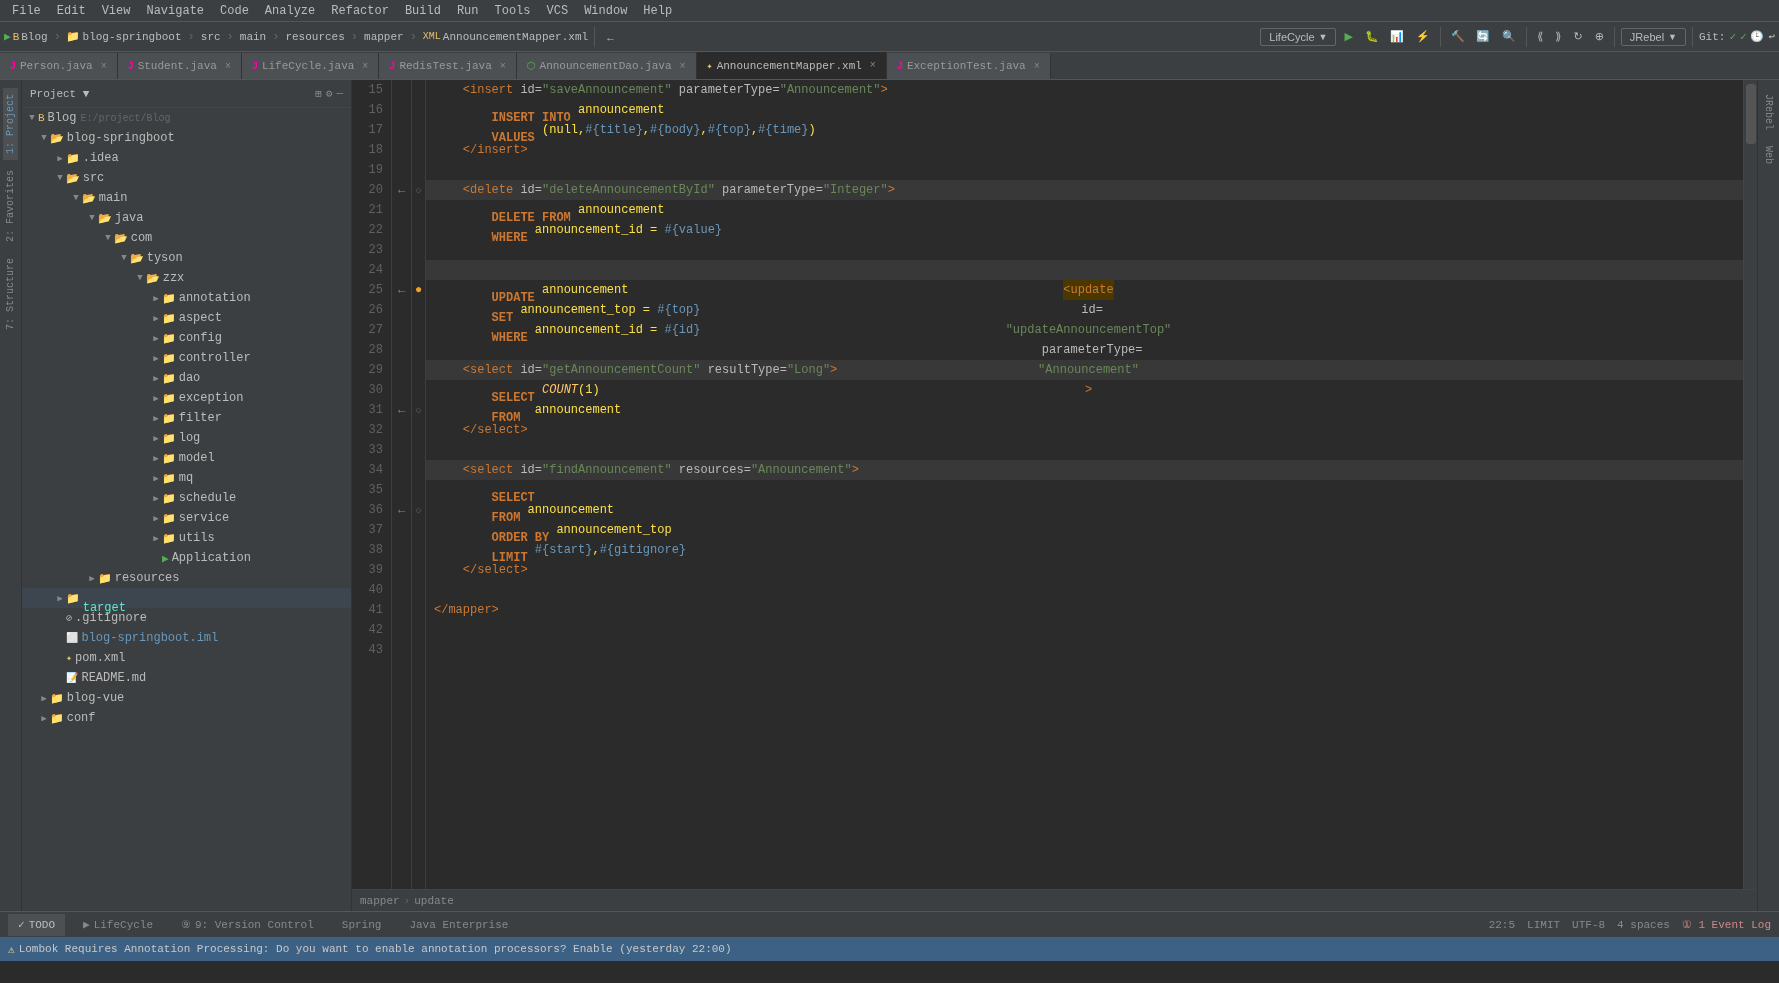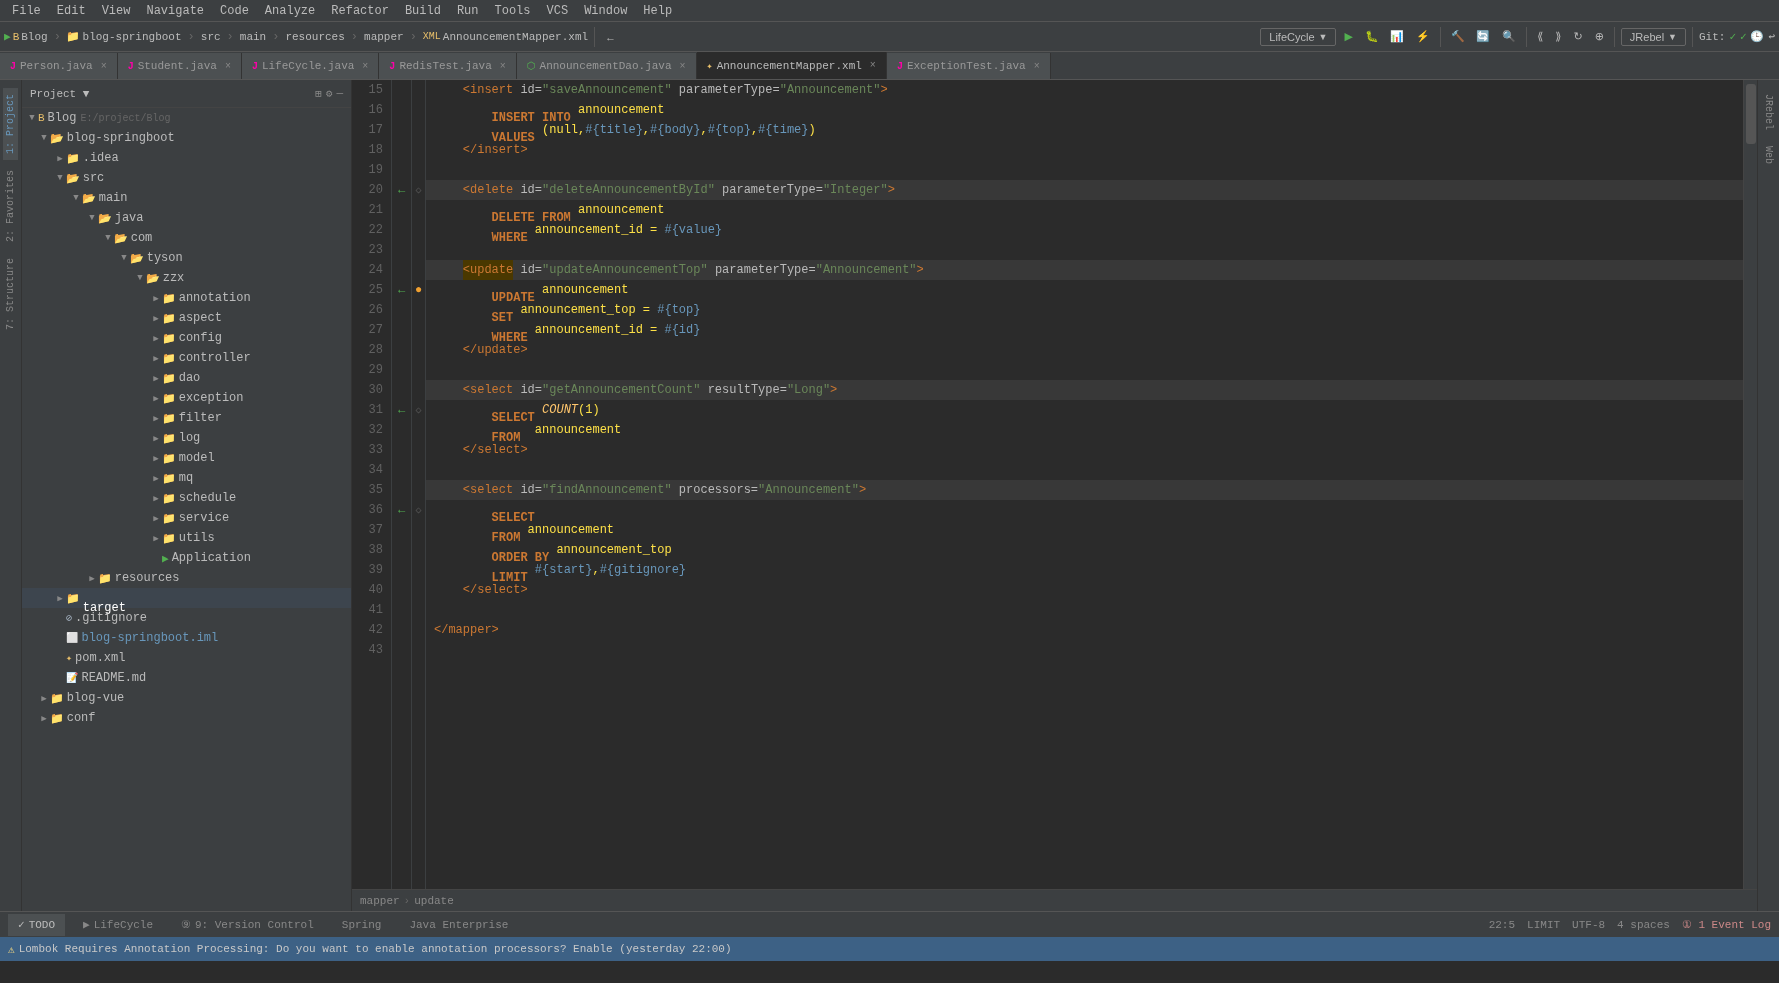--- a/index.html
+++ b/index.html
@@ -397,21 +397,21 @@
         <span class="tree-indent" style="width:64px;"></span>
         <span class="tree-arrow">▶</span>
         <span class="tree-icon-folder">📁</span>
         <span class="tree-label">resources</span>
       </div>
 
       <div class="tree-item" style="background:#4b6eaf20;">
         <span class="tree-indent" style="width:32px;"></span>
         <span class="tree-arrow">▶</span>
         <span style="color:#cc8; font-size:11px; margin-right:3px;">📁</span>
-        <span class="tree-label" style="color:#ffffff;margin-top:20px;">target</span>
+        <span class="tree-label" style="color:#5eead4;margin-top:20px;">target</span>
       </div>
 
       <div class="tree-item">
         <span class="tree-indent" style="width:32px;"></span>
         <span class="tree-arrow" style="width:12px;"></span>
         <span class="tree-icon-gitignore">⊘</span>
         <span class="tree-label">.gitignore</span>
       </div>
 
       <div class="tree-item">
@@ -595,39 +595,36 @@
           <span class="kw-txt">        </span><span class="kw-sql">DELETE FROM</span><span class="kw-txt"> announcement</span>
         </div>
 
         <div class="code-line">
           <span class="kw-txt">        </span><span class="kw-sql">WHERE</span><span class="kw-txt"> announcement_id = </span><span class="kw-var">#{value}</span>
         </div>
 
 
         <div class="code-line"></div>
 
-        <div class="code-line highlighted" style="background:#383838;">
+        <div class="code-line highlighted" style="background:#383838;flex-direction:column;">
           <span class="kw-txt">    </span><span class="kw-tag" style="background:#4a3800;">&lt;update</span><span class="kw-attr"> id=</span><span class="kw-val">"updateAnnouncementTop"</span><span class="kw-attr"> parameterType=</span><span class="kw-val">"Announcement"</span><span class="kw-tag">&gt;</span>
         </div>
 
         <div class="code-line">
           <span class="kw-txt">        </span><span class="kw-sql">UPDATE</span><span class="kw-txt"> announcement</span>
         </div>
 
         <div class="code-line">
           <span class="kw-txt">        </span><span class="kw-sql">SET</span><span class="kw-txt"> announcement_top = </span><span class="kw-var">#{top}</span>
         </div>
 
         <div class="code-line">
           <span class="kw-txt">        </span><span class="kw-sql">WHERE</span><span class="kw-txt"> announcement_id = </span><span class="kw-var">#{id}</span>
         </div>
 
-        <div class="code-line">
-          <span class="kw-txt">    </span><span class="kw-tag">&lt;/update&gt;</span>
-        </div>
 
         <div class="code-line"></div>
 
         <div class="code-line highlighted">
           <span class="kw-txt">    </span><span class="kw-tag">&lt;select </span><span class="kw-attr">id=</span><span class="kw-val">"getAnnouncementCount"</span><span class="kw-attr"> resultType=</span><span class="kw-val">"Long"</span><span class="kw-tag">&gt;</span>
         </div>
 
         <div class="code-line">
           <span class="kw-txt">        </span><span class="kw-sql">SELECT</span><span class="kw-txt"> </span><span class="kw-fn">COUNT</span><span class="kw-txt">(1)</span>
         </div>
@@ -636,21 +633,21 @@
           <span class="kw-txt">        </span><span class="kw-sql">FROM</span><span class="kw-txt">  announcement</span>
         </div>
 
         <div class="code-line">
           <span class="kw-txt">    </span><span class="kw-tag">&lt;/select&gt;</span>
         </div>
 
         <div class="code-line"></div>
 
         <div class="code-line highlighted">
-          <span class="kw-txt">    </span><span class="kw-tag">&lt;select </span><span class="kw-attr">id=</span><span class="kw-val">"findAnnouncement"</span><span class="kw-attr"> processors=</span><span class="kw-val">"Announcement"</span><span class="kw-tag">&gt;</span>
+          <span class="kw-txt">    </span><span class="kw-tag">&lt;select </span><span class="kw-attr">id=</span><span class="kw-val">"findAnnouncement"</span><span class="kw-attr"> resources=</span><span class="kw-val">"Announcement"</span><span class="kw-tag">&gt;</span>
         </div>
 
         <div class="code-line">
           <span class="kw-txt">        </span><span class="kw-sql">SELECT</span>
         </div>
 
         <div class="code-line">
           <span class="kw-txt">        </span><span class="kw-sql">FROM</span><span class="kw-txt"> announcement</span>
         </div>
 

